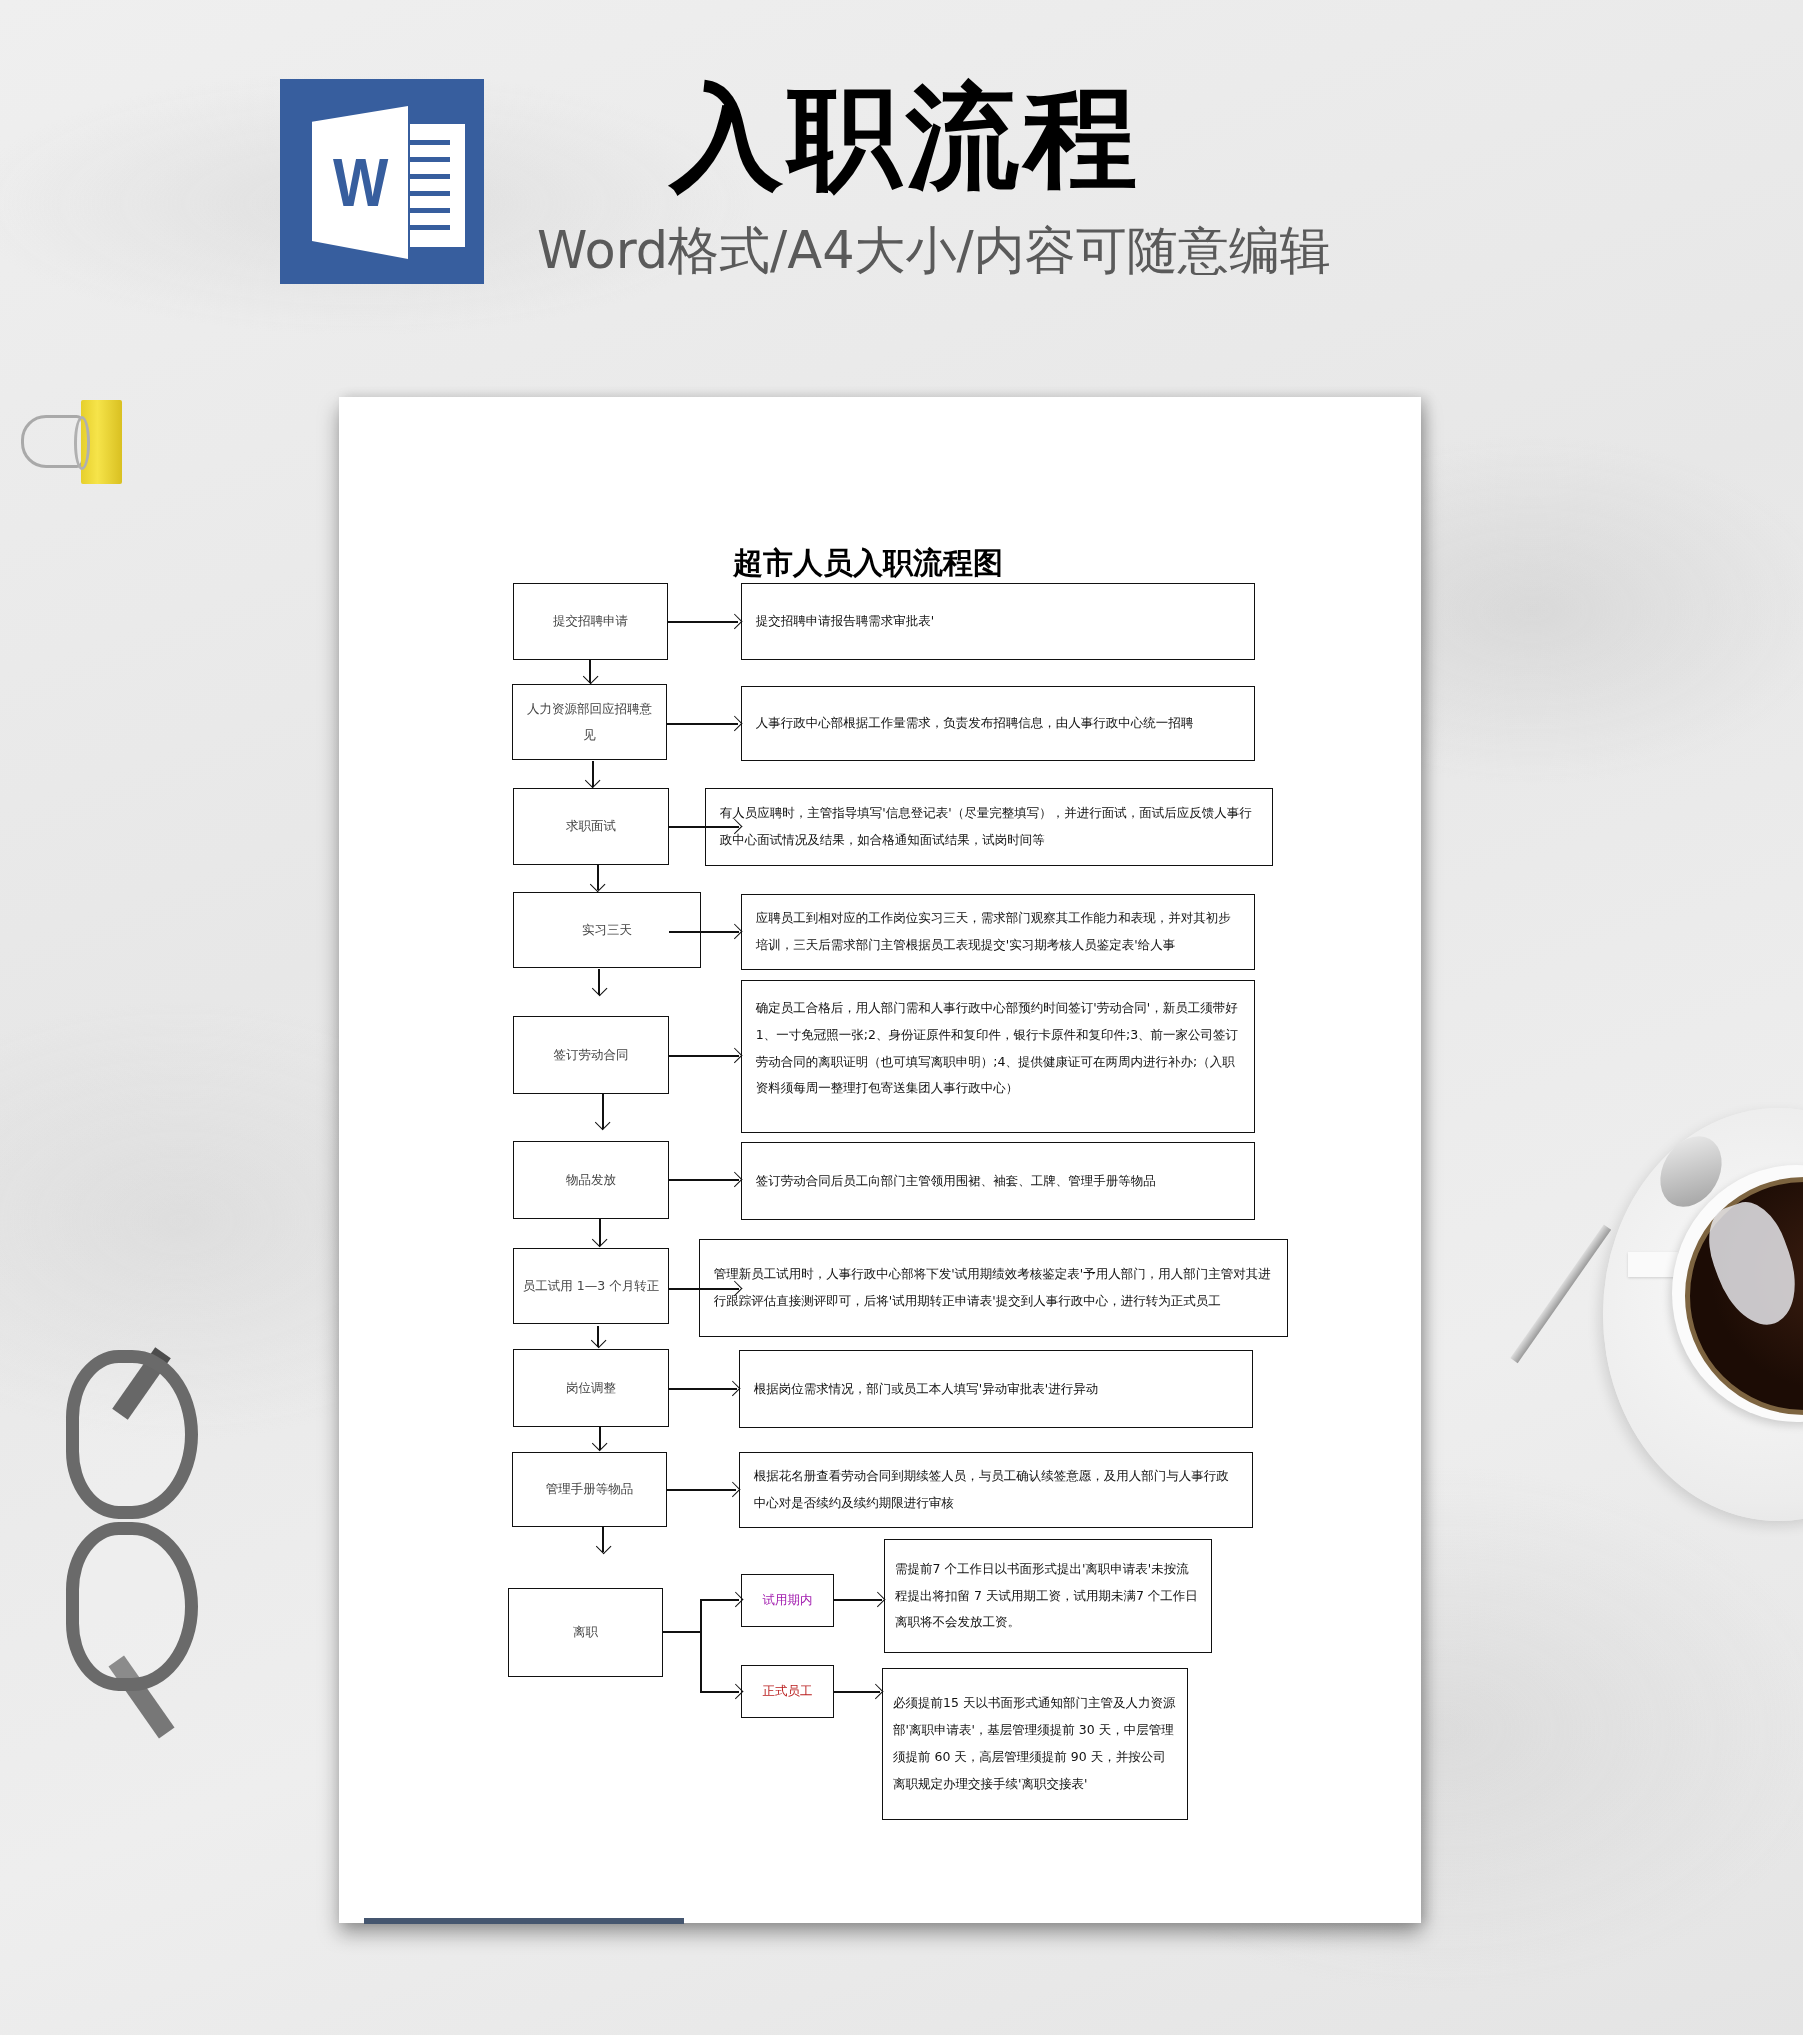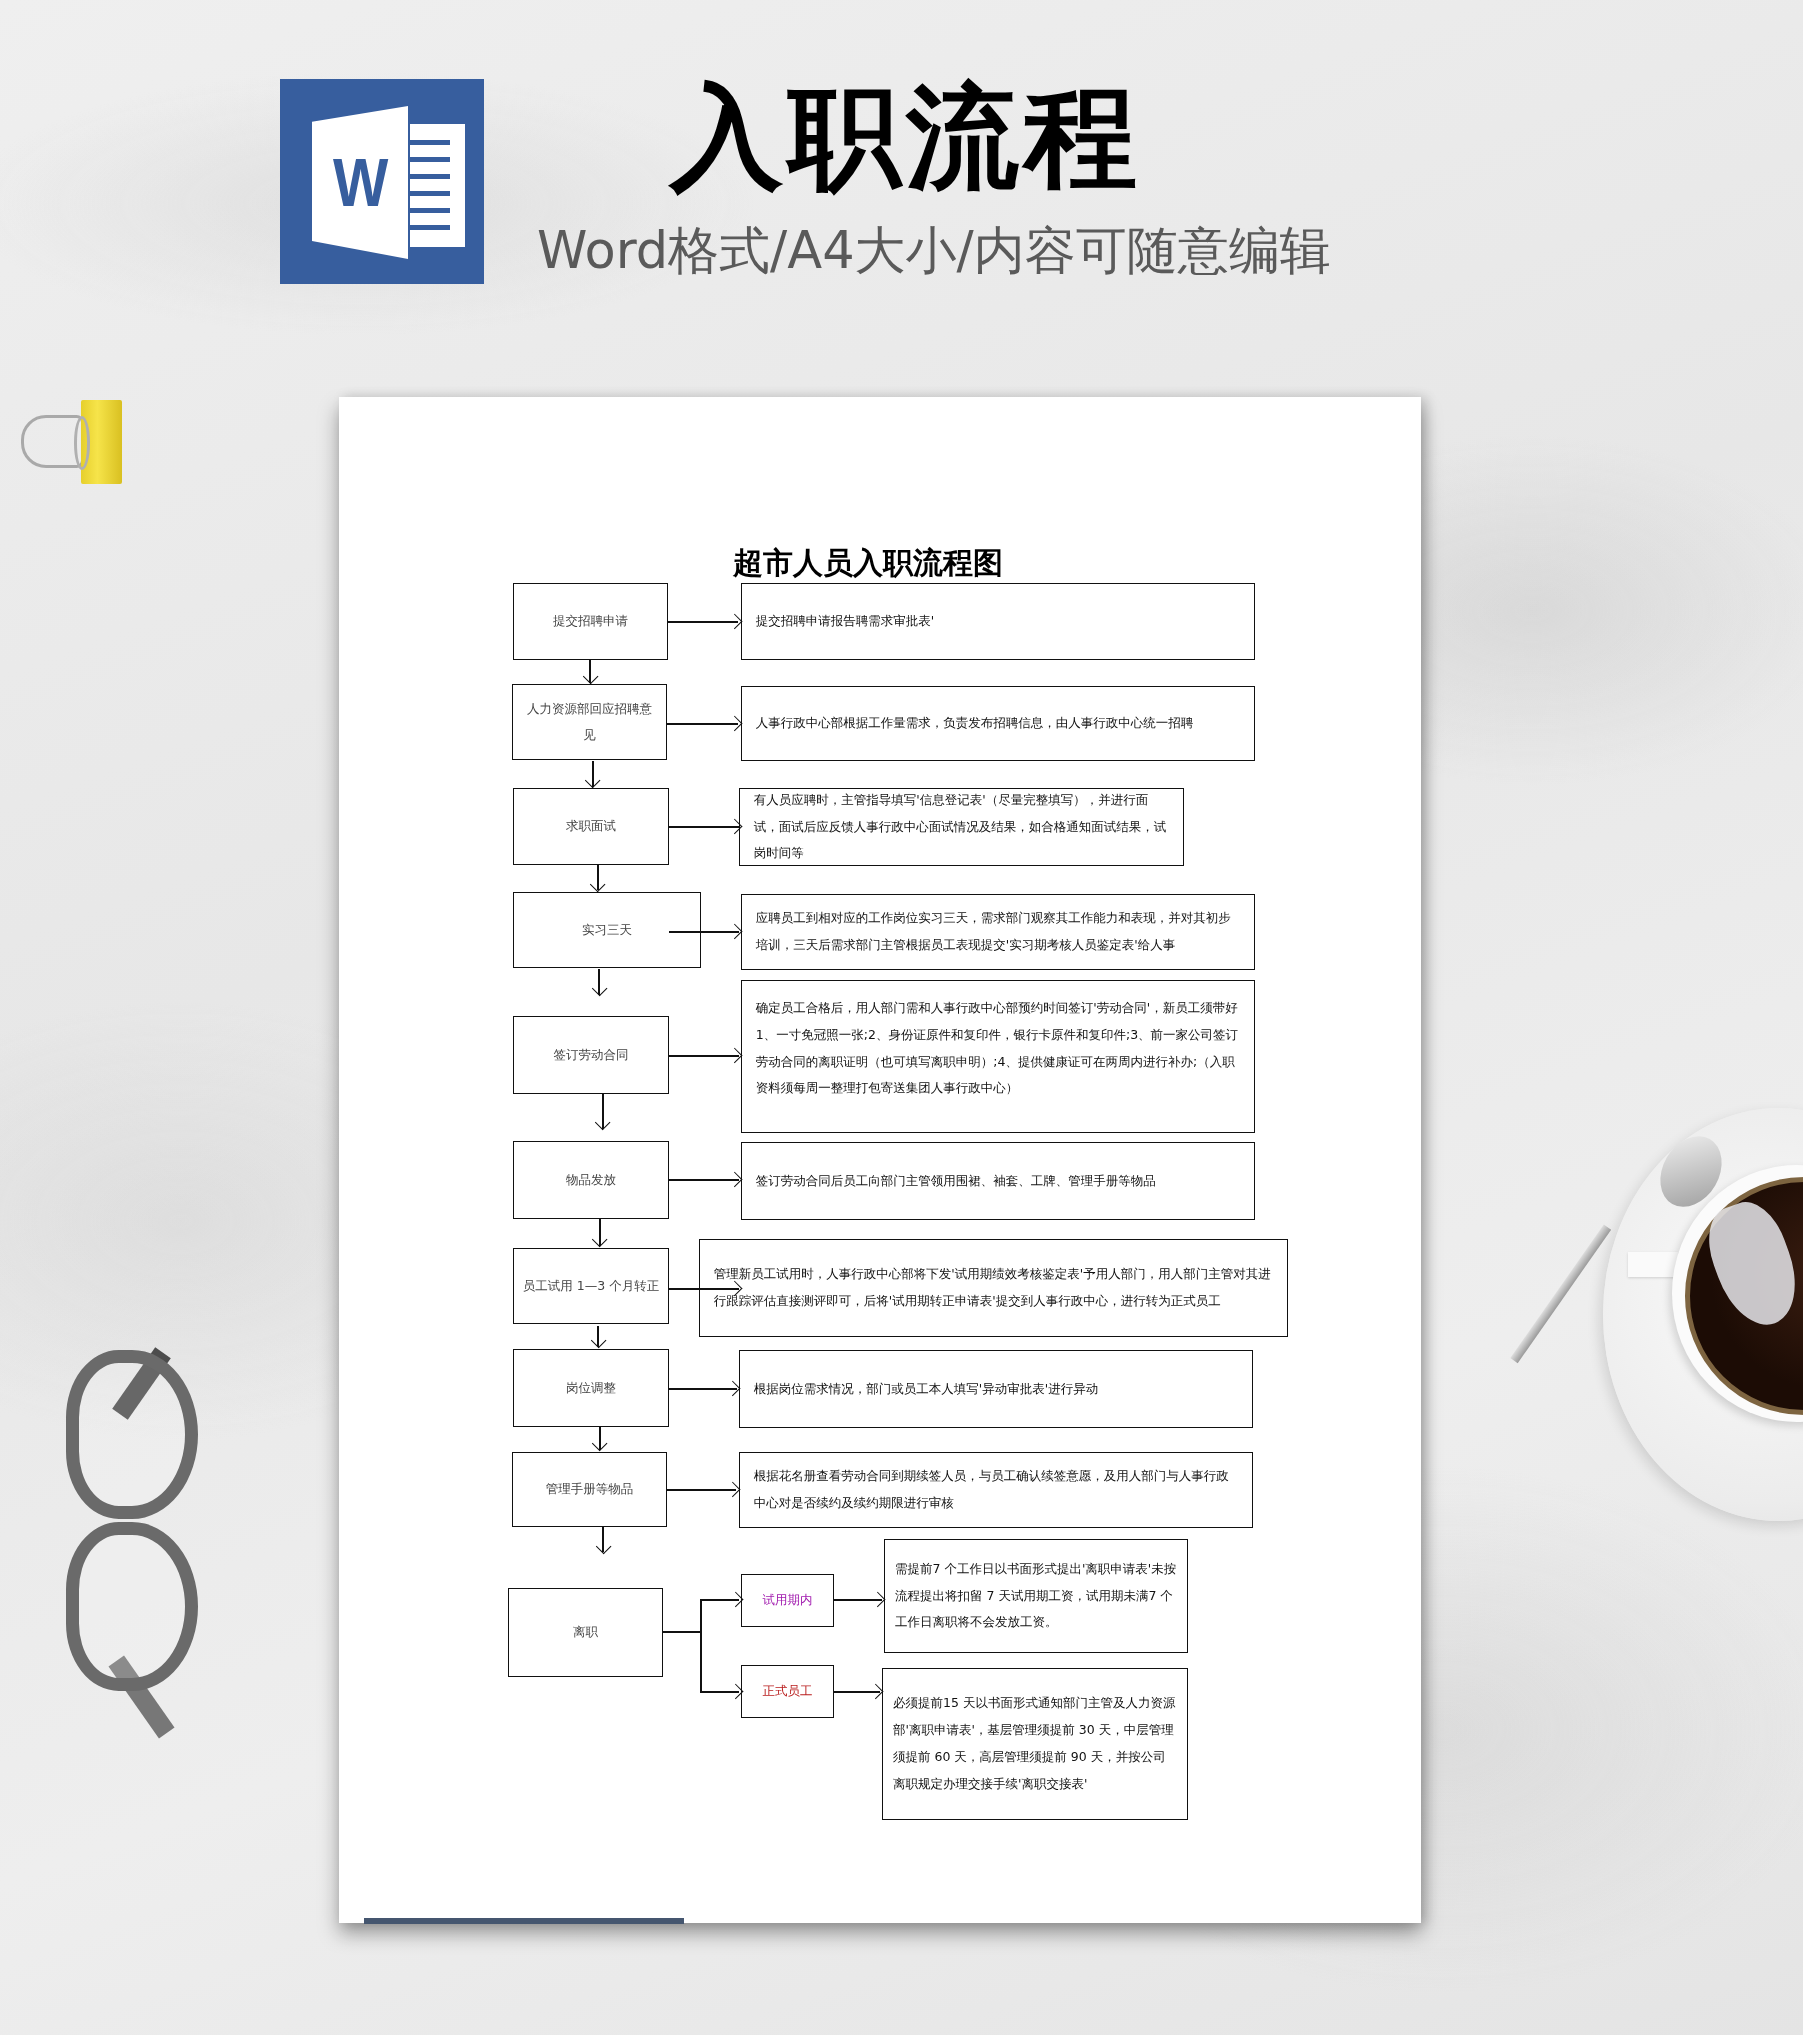--- a/index.html
+++ b/index.html
@@ -118,21 +118,21 @@
 <div class="box" style="left:512px;top:684px;width:155px;height:76px">
     <span>人力资源部回应招聘意见</span>
   </div>
 <div class="note" style="left:741px;top:686px;width:514px;height:75px">
     <span>人事行政中心部根据工作量需求，负责发布招聘信息，由人事行政中心统一招聘</span>
   </div>
 
 <div class="box" style="left:513px;top:788px;width:156px;height:77px">
     <span>求职面试</span>
   </div>
-<div class="note" style="left:739px;top:788px;width:445px;height:78px">
+<div class="note" style="left:705px;top:788px;width:568px;height:78px">
     <span>有人员应聘时，主管指导填写'信息登记表'（尽量完整填写），并进行面试，面试后应反馈人事行政中心面试情况及结果，如合格通知面试结果，试岗时间等</span>
   </div>
 
 <div class="box" style="left:513px;top:892px;width:188px;height:76px">
     <span>实习三天</span>
   </div>
 <div class="note" style="left:741px;top:894px;width:514px;height:76px">
     <span>应聘员工到相对应的工作岗位实习三天，需求部门观察其工作能力和表现，并对其初步培训，三天后需求部门主管根据员工表现提交'实习期考核人员鉴定表'给人事</span>
   </div>
 
@@ -173,21 +173,21 @@
 
 <div class="box" style="left:508px;top:1588px;width:155px;height:89px">
     <span>离职</span>
   </div>
 <div class="box" style="left:741px;top:1574px;width:93px;height:53px">
     <span style="color:#a21caf">试用期内</span>
   </div>
 <div class="box" style="left:741px;top:1665px;width:93px;height:53px">
     <span style="color:#b91c1c">正式员工</span>
   </div>
-<div class="note" style="left:884px;top:1539px;width:304px;height:114px">
+<div class="note" style="left:884px;top:1539px;width:328px;height:114px">
     <span style="padding:0 10px">需提前7 个工作日以书面形式提出'离职申请表'未按流程提出将扣留 7 天试用期工资，试用期未满7 个工作日离职将不会发放工资。</span>
   </div>
 <div class="note" style="left:882px;top:1668px;width:306px;height:152px">
     <span style="padding:0 10px">必须提前15 天以书面形式通知部门主管及人力资源部'离职申请表'，基层管理须提前 30 天，中层管理须提前 60 天，高层管理须提前 90 天，并按公司离职规定办理交接手续'离职交接表'</span>
   </div>
 
 <div class="hline" style="left:668px;top:621px;width:70px"></div>
 <div class="arr-r" style="left:729px;top:616px"></div>
 <div class="hline" style="left:667px;top:723px;width:71px"></div>
 <div class="arr-r" style="left:729px;top:718px"></div>

